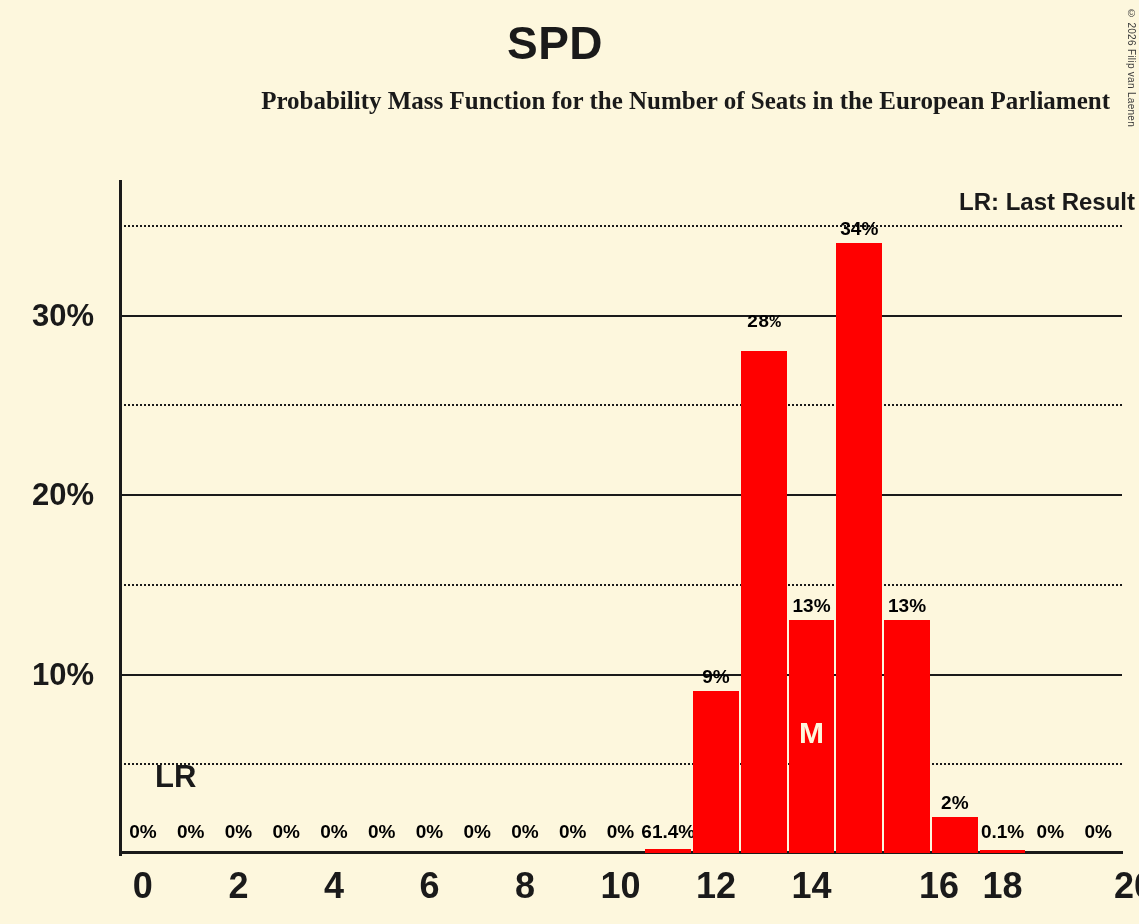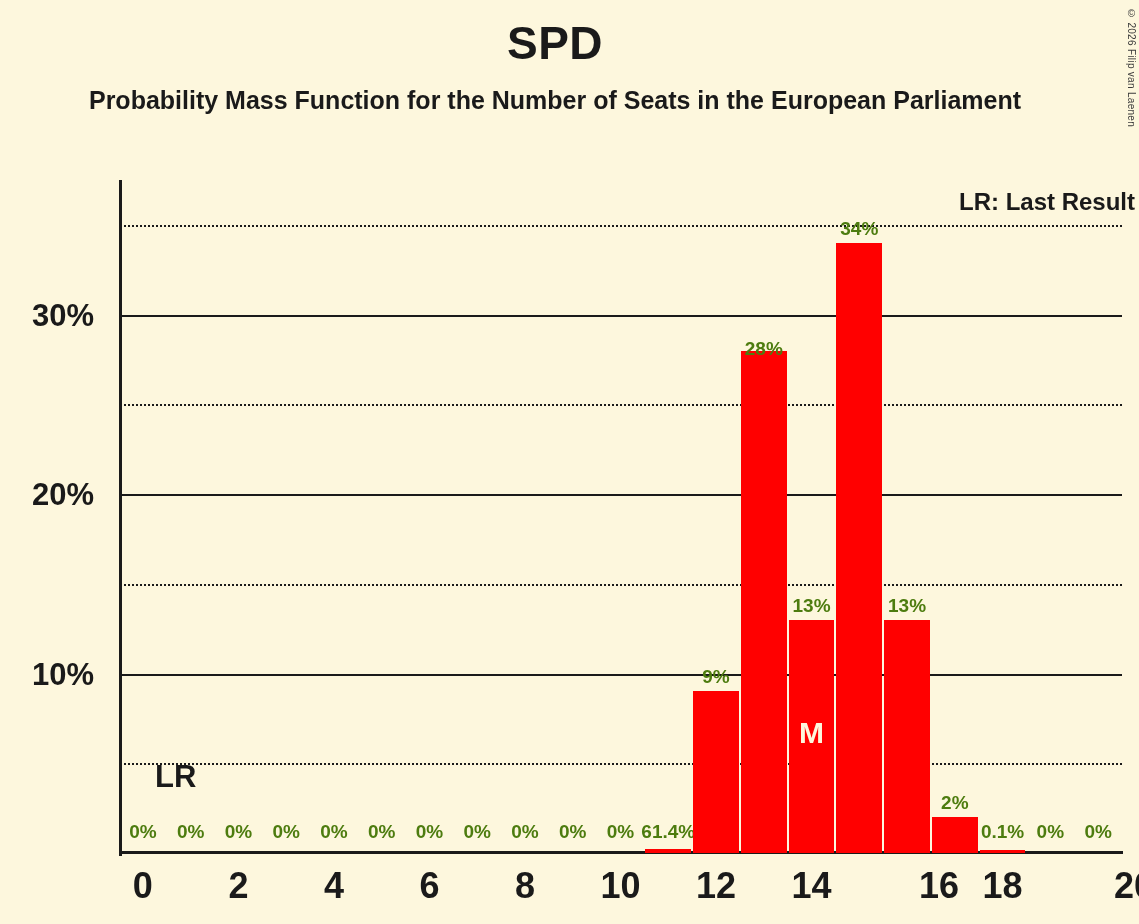--- a/index.html
+++ b/index.html
@@ -34,24 +34,25 @@
     font-size: 46px;
     font-weight: bold;
     letter-spacing: 0.5px;
     line-height: 1;
   }
   .chart-subtitle {
     position: absolute;
     left: 0;
     top: 88px;
     width: 1110px;
-    text-align: center;
+    text-align: right;
     font-size: 25px;
     font-weight: bold;
     line-height: 1;
+    font-family: Liberation Serif, serif;
   }
   .chart-subtitle2 {
     position: absolute;
     left: 0;
     top: 139px;
     width: 1110px;
     text-align: center;
     font-size: 23px;
     font-weight: bold;
     line-height: 1;
@@ -142,21 +143,21 @@
     position: absolute;
     background: #FF0000;
     bottom: 0;
   }
   .bar-label {
     position: absolute;
     text-align: center;
     font-size: 19px;
     font-weight: bold;
     line-height: 1;
-    color: #4d7c0f;
+    color: #000000;
     white-space: nowrap;
   }
   .median-mark {
     position: absolute;
     text-align: center;
     font-size: 30px;
     font-weight: bold;
     color: #FDF7DD;
     line-height: 1;
   }
@@ -210,21 +211,21 @@
       <div class="bar-label" style="top: 642px; left: 281.571px; width: 57.7619px;">0%</div>
       <div class="bar-label" style="top: 642px; left: 329.333px; width: 57.7619px;">0%</div>
       <div class="bar-label" style="top: 642px; left: 377.095px; width: 57.7619px;">0%</div>
       <div class="bar-label" style="top: 642px; left: 424.857px; width: 57.7619px;">0%</div>
       <div class="bar-label" style="top: 642px; left: 472.619px; width: 57.7619px;">0%</div>
       <div class="bar" style="left: 526.381px; width: 45.7619px; height: 3.58933px;"></div>
       <div class="bar-label" style="top: 642px; left: 520.381px; width: 57.7619px;">61.4%</div>
       <div class="bar" style="left: 574.143px; width: 45.7619px; height: 161.52px;"></div>
       <div class="bar-label" style="top: 487.48px; left: 574.143px; width: 45.7619px;">9%</div>
       <div class="bar" style="left: 621.905px; width: 45.7619px; height: 502.507px;"></div>
-      <div class="bar-label" style="top: 159px; left: 621.905px; width: 45.7619px;">28%</div>
+      <div class="bar-label" style="top: 133px; left: 621.905px; width: 45.7619px; font-family: Liberation Mono, monospace;">28%</div>
       <div class="bar" style="left: 669.667px; width: 45.7619px; height: 233.307px;"></div>
       <div class="bar-label" style="top: 415.693px; left: 669.667px; width: 45.7619px;">13%</div>
       <div class="median-mark" style="left: 669.667px; width: 45.7619px; top: 538px;">M</div>
       <div class="bar" style="left: 717.429px; width: 45.7619px; height: 610.187px;"></div>
       <div class="bar-label" style="top: 38.8133px; left: 717.429px; width: 45.7619px;">34%</div>
       <div class="bar" style="left: 765.19px; width: 45.7619px; height: 233.307px;"></div>
       <div class="bar-label" style="top: 415.693px; left: 765.19px; width: 45.7619px;">13%</div>
       <div class="bar" style="left: 812.952px; width: 45.7619px; height: 35.8933px;"></div>
       <div class="bar-label" style="top: 613.107px; left: 812.952px; width: 45.7619px;">2%</div>
       <div class="bar" style="left: 860.714px; width: 45.7619px; height: 3px;"></div>

